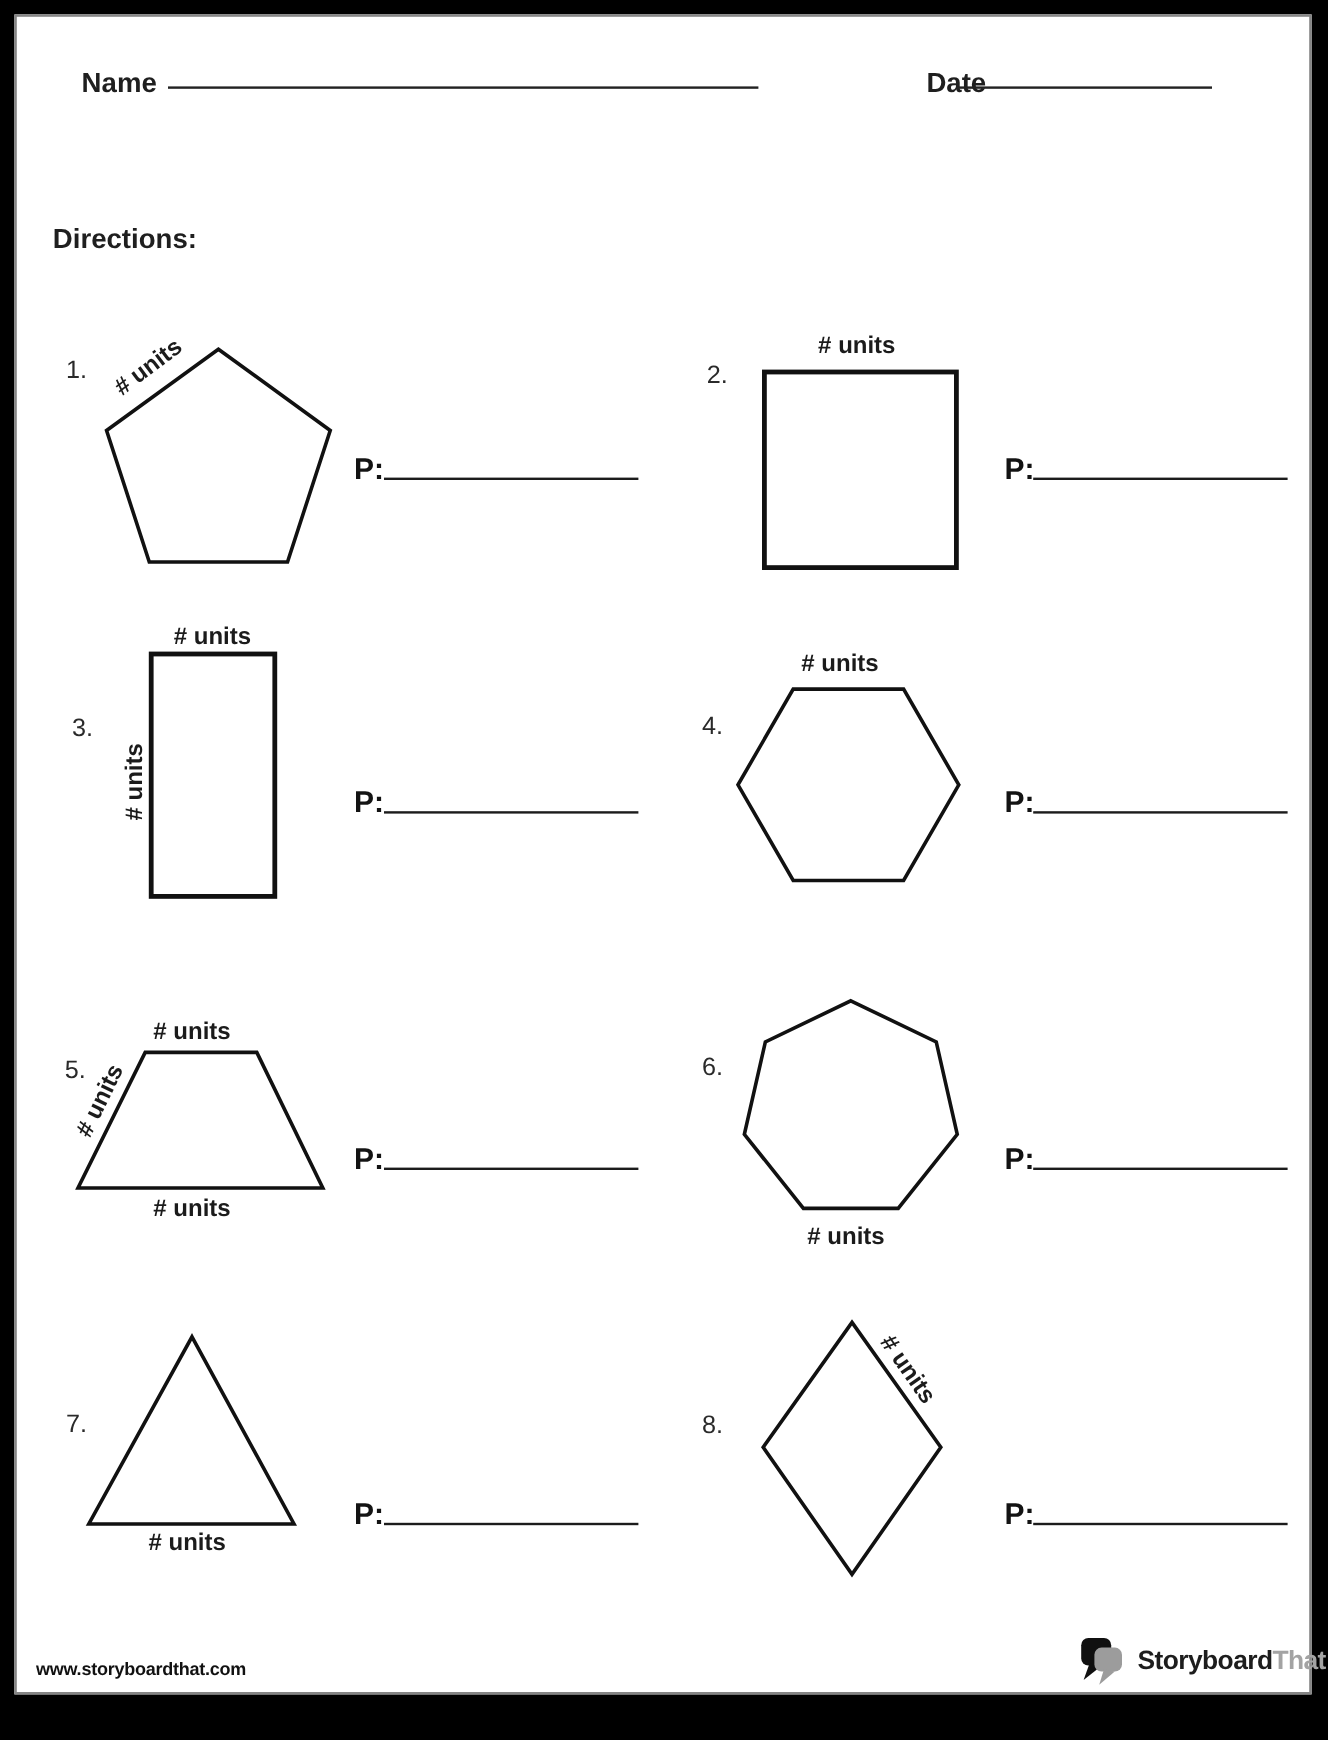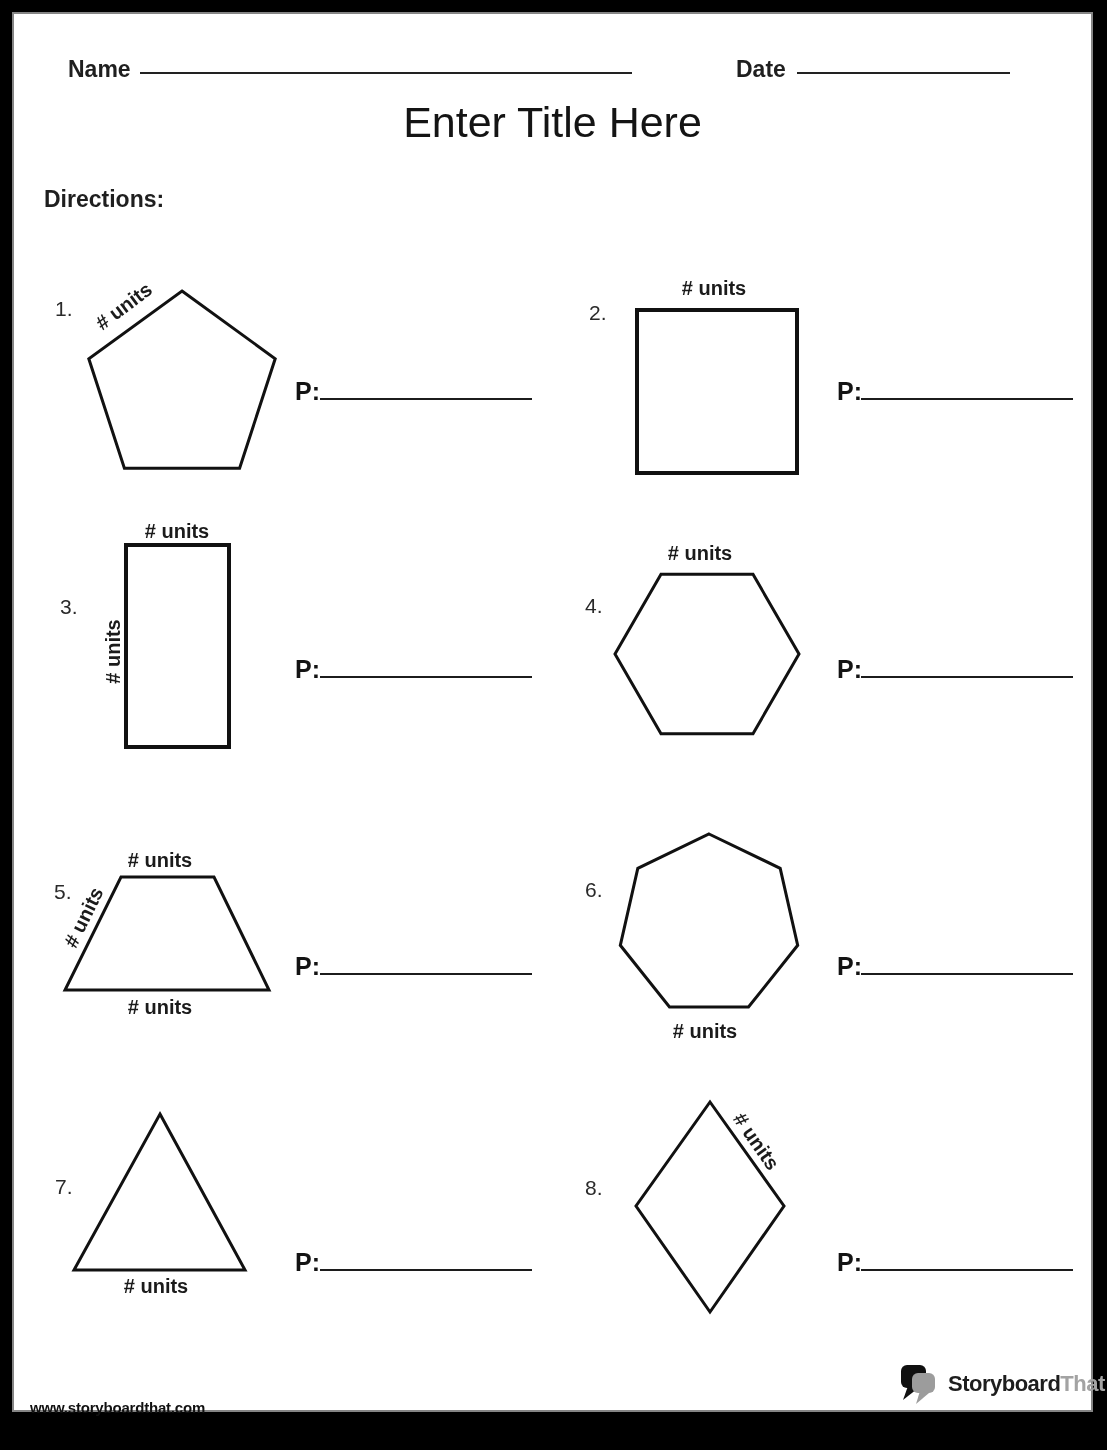--- a/index.html
+++ b/index.html
@@ -27,38 +27,37 @@
   .num{font-size:21px;color:#2a2a2a;}
   .units{
     font-size:20px;color:#1b1b1b;font-weight:600;
     width:100px;text-align:center;white-space:nowrap;
   }
   .units.rot{width:90px;transform-origin:50% 50%;}
   .pl{font-size:25px;font-weight:700;color:#131313;}
   .pline{border-bottom:2px solid #1c1c1c;height:0;}
   svg.shape{display:block;overflow:visible;}
   .footer-url{
-    font-size:15px;font-weight:700;color:#111;letter-spacing:-0.2px;margin-top:16px;
+    font-size:15px;font-weight:700;color:#111;letter-spacing:-0.2px;
   }
   .logo{display:flex;align-items:center;gap:12px;}
   .logo-text{font-size:22px;font-weight:600;letter-spacing:-0.5px;white-space:nowrap;}
   .logo-text .p1{color:#1d1d1d;}
   .logo-text .p2{color:#a3a3a3;}
 </style>
 </head>
 <body>
 
 <div class="page">
 
   <div class="abs lbl" style="left:54px;top:42px;">Name</div>
   <div class="abs line" style="left:126px;top:58px;width:492px;"></div>
-  <div class="abs lbl" style="left:722px;top:42px;">Date</div>
+  <div class="abs lbl" style="left:758px;top:42px;">Date</div>
   <div class="abs line" style="left:783px;top:58px;width:213px;"></div>
 
-  <div class="abs title">Enter Title Here</div>
 
   <div class="abs lbl" style="left:30px;top:172px;">Directions:</div>
 
   <div class="abs num" style="left:41px;top:283px;">1.</div>
   <svg class="abs shape" style="left:68px;top:270px;" width="200" height="195">
     <polygon points="100,7 193.2,74.7 157.6,184.3 42.4,184.3 6.8,74.7" fill="none" stroke="#111" stroke-width="3"></polygon>
   </svg>
   <div class="abs units rot" style="left:65px;top:281px;transform:rotate(-37deg);"># units</div>
   <div class="abs pl" style="left:281px;top:363px;">P:</div>
   <div class="abs pline" style="left:306px;top:384px;width:212px;"></div>

